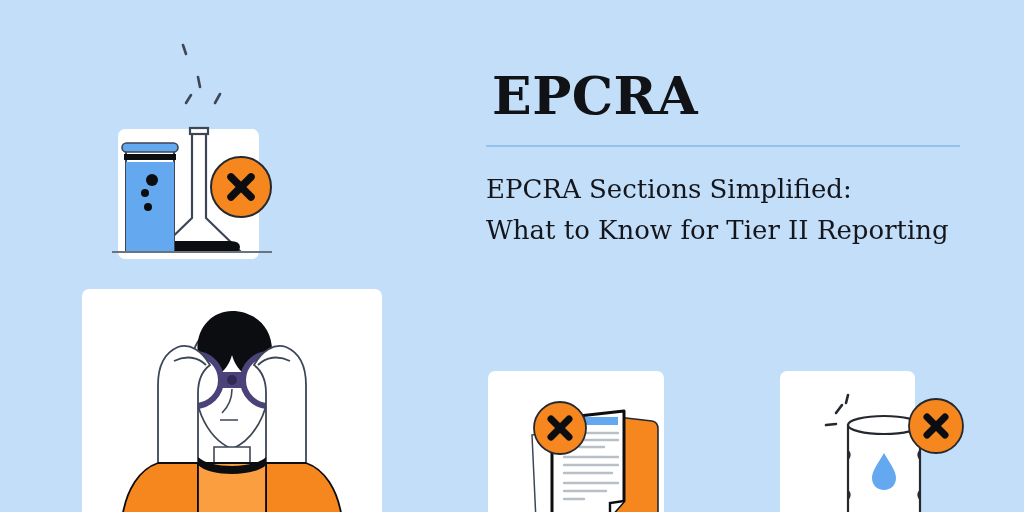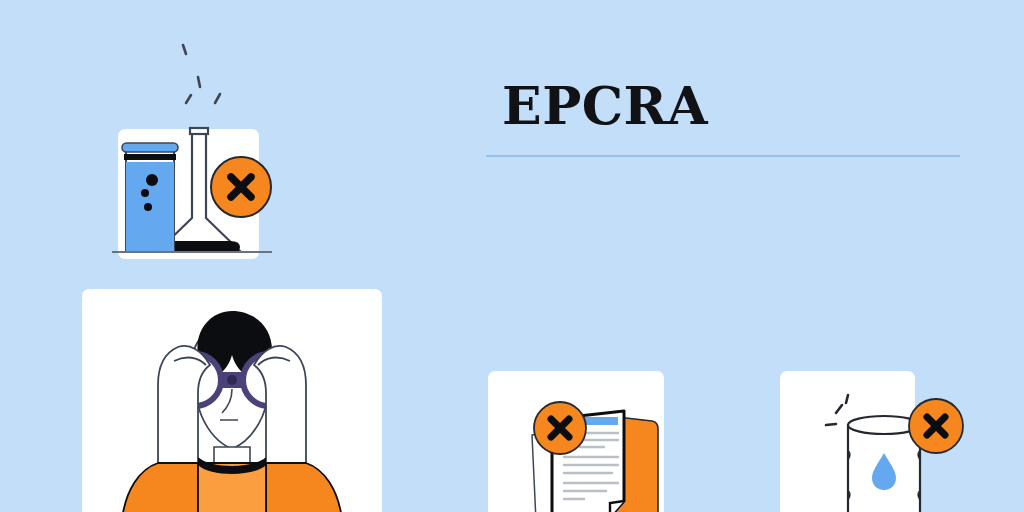--- a/index.html
+++ b/index.html
@@ -28,21 +28,21 @@
     top: 62px;
     width: 480px;
   }
   #page-title {
     font-family: "DejaVu Serif", "Liberation Serif", serif;
     font-weight: bold;
     font-size: 52px;
     line-height: 56px;
     letter-spacing: 0.5px;
     color: #111216;
-    margin: 16px;
+    margin: 6px;
   }
   #title-divider {
     margin-top: 21px;
     width: 474px;
     height: 2px;
     background: #93c2ec;
   }
   #page-subtitle {
     margin-top: 22px;
     font-family: "DejaVu Serif", "Liberation Serif", serif;
@@ -106,20 +106,22 @@
   .art-drum   { left: 0;     top: 0; }
 </style>
 </head>
 <body>
 
 <div id="stage">
 
   <div id="text-block">
     <h1 id="page-title">EPCRA</h1>
     <div id="title-divider"></div>
+    <div id="page-subtitle">EPCRA Sections Simplified:
+What to Know for Tier II Reporting</div>
   </div>
 
   <div class="card" id="card-chemicals">
     <svg class="art art-chem" width="260" height="250" viewBox="0 0 260 250">
 
       <g stroke="#3c4656" stroke-width="2.6" stroke-linecap="round">
         <line x1="93" y1="16" x2="96" y2="25"></line>
         <line x1="108" y1="48" x2="110" y2="58"></line>
         <line x1="96" y1="74" x2="101" y2="66"></line>
         <line x1="125" y1="74" x2="130" y2="65"></line>

